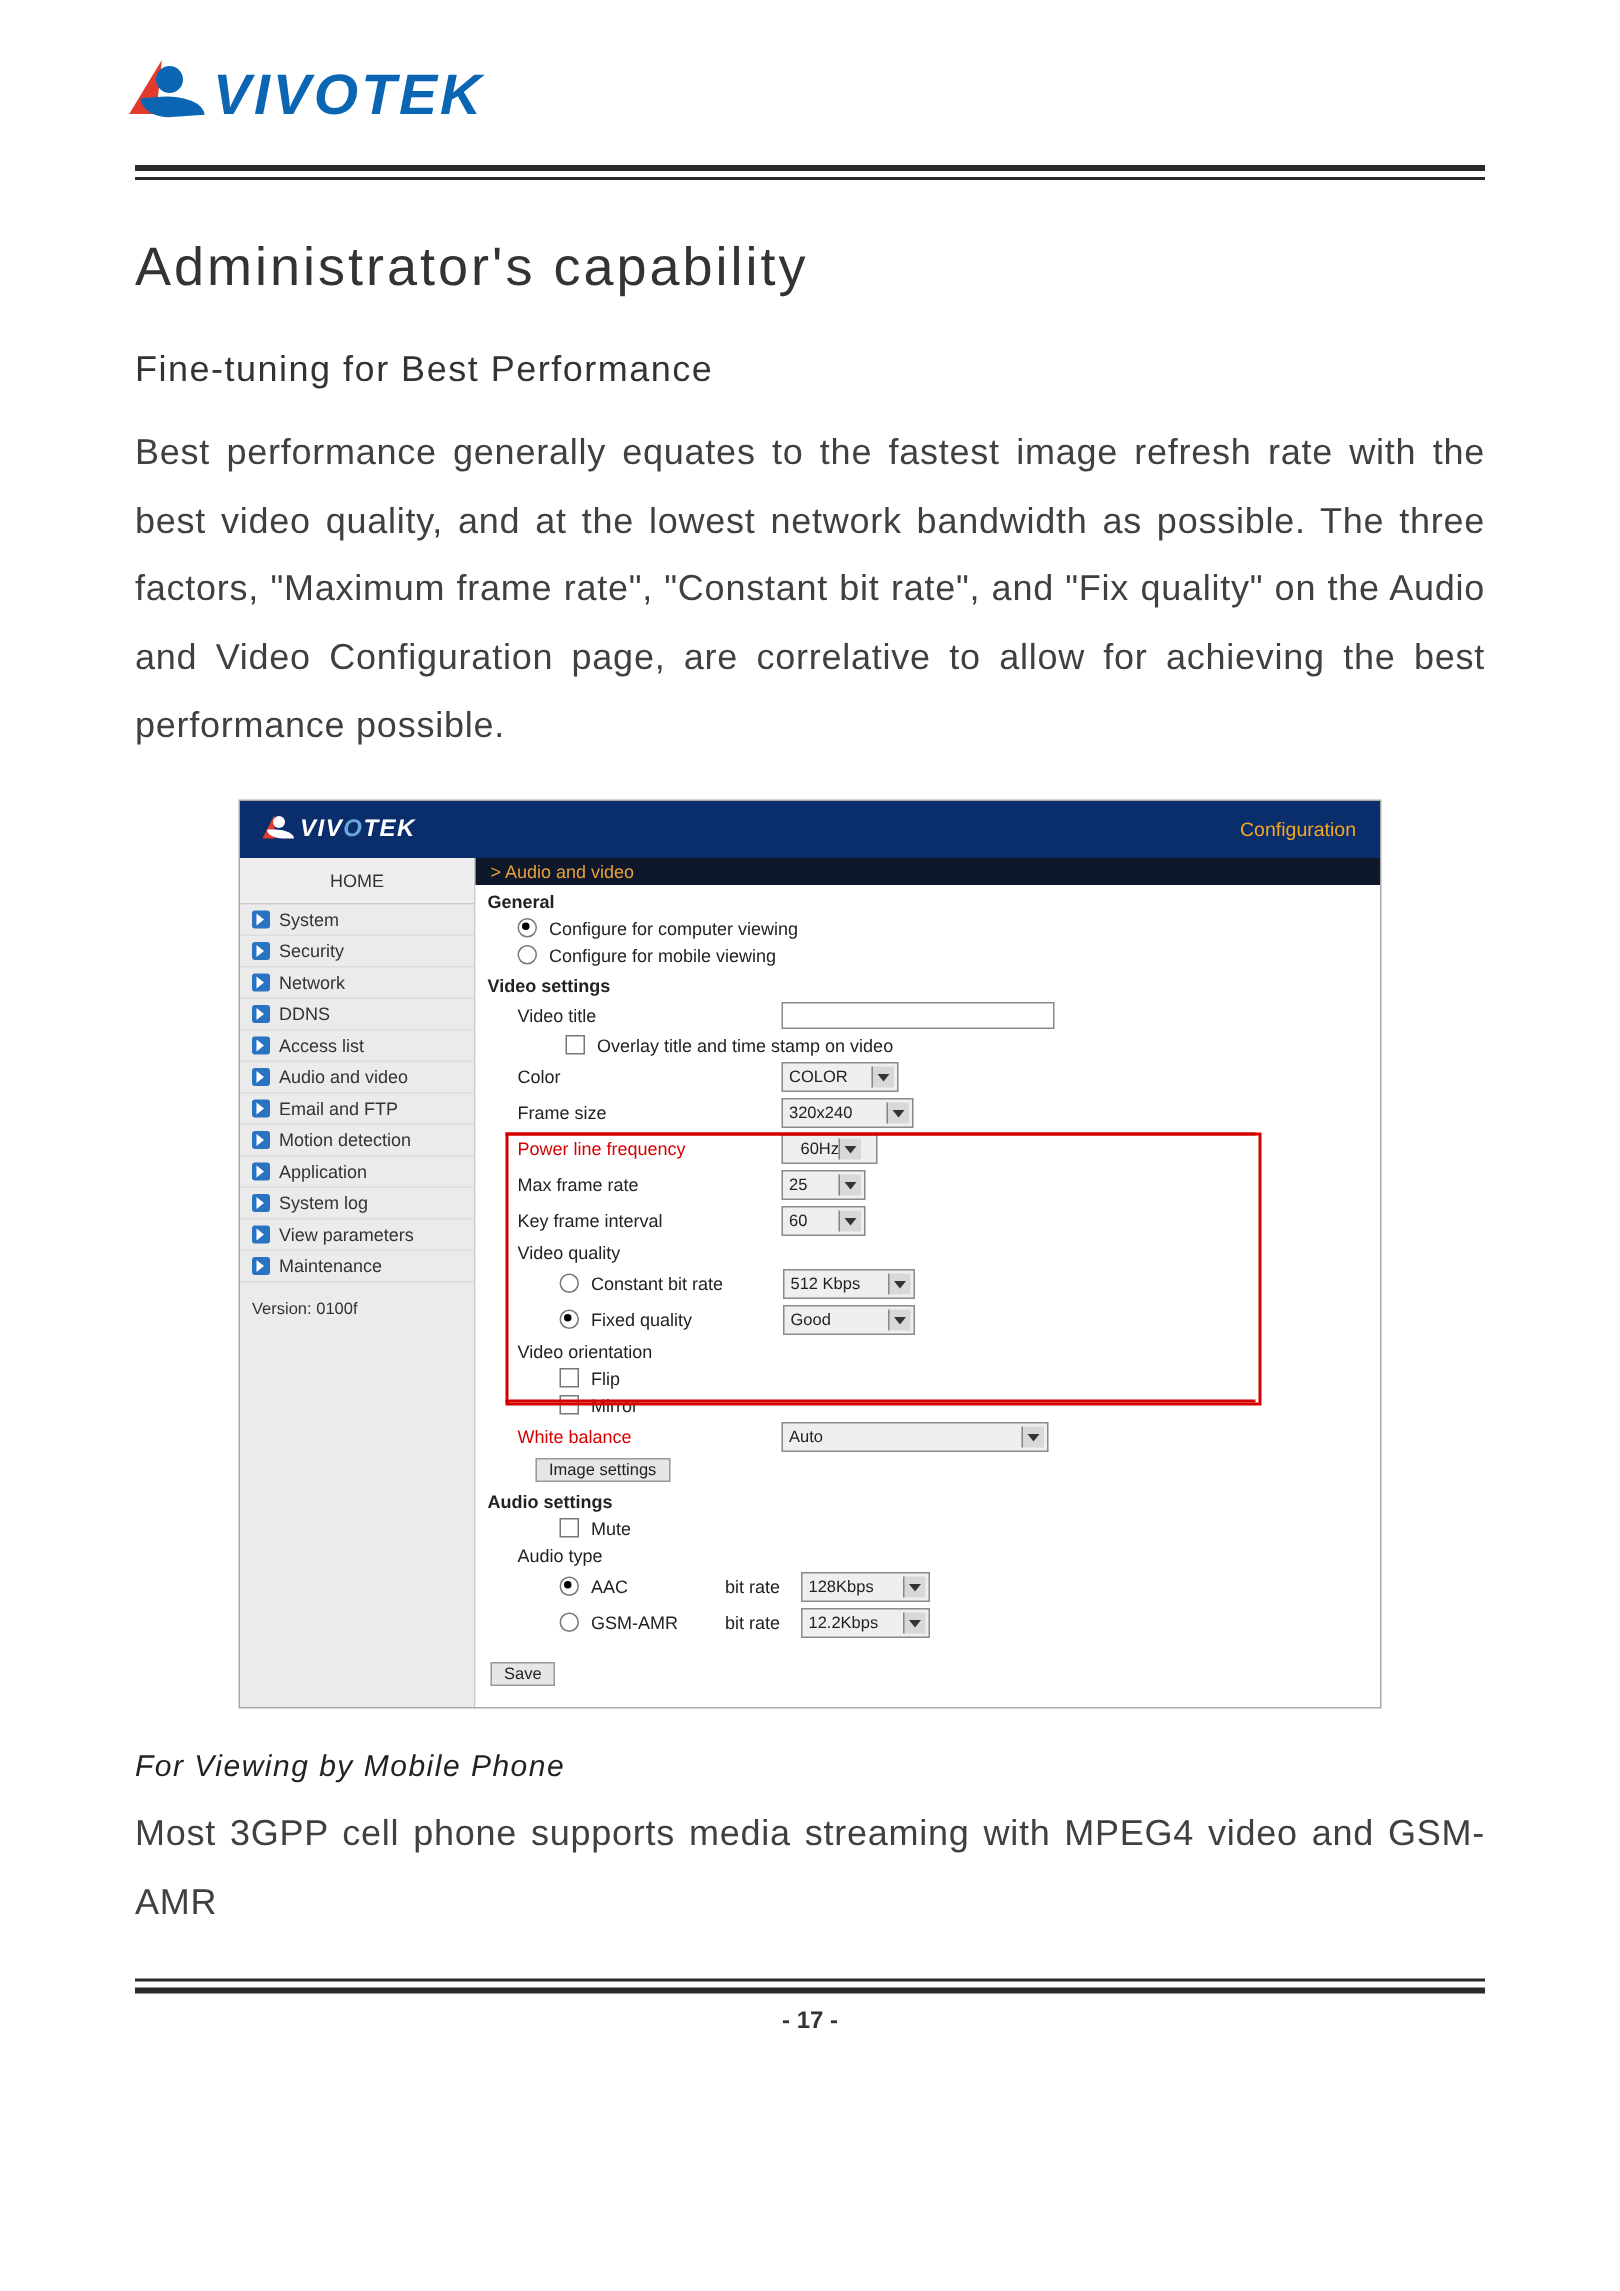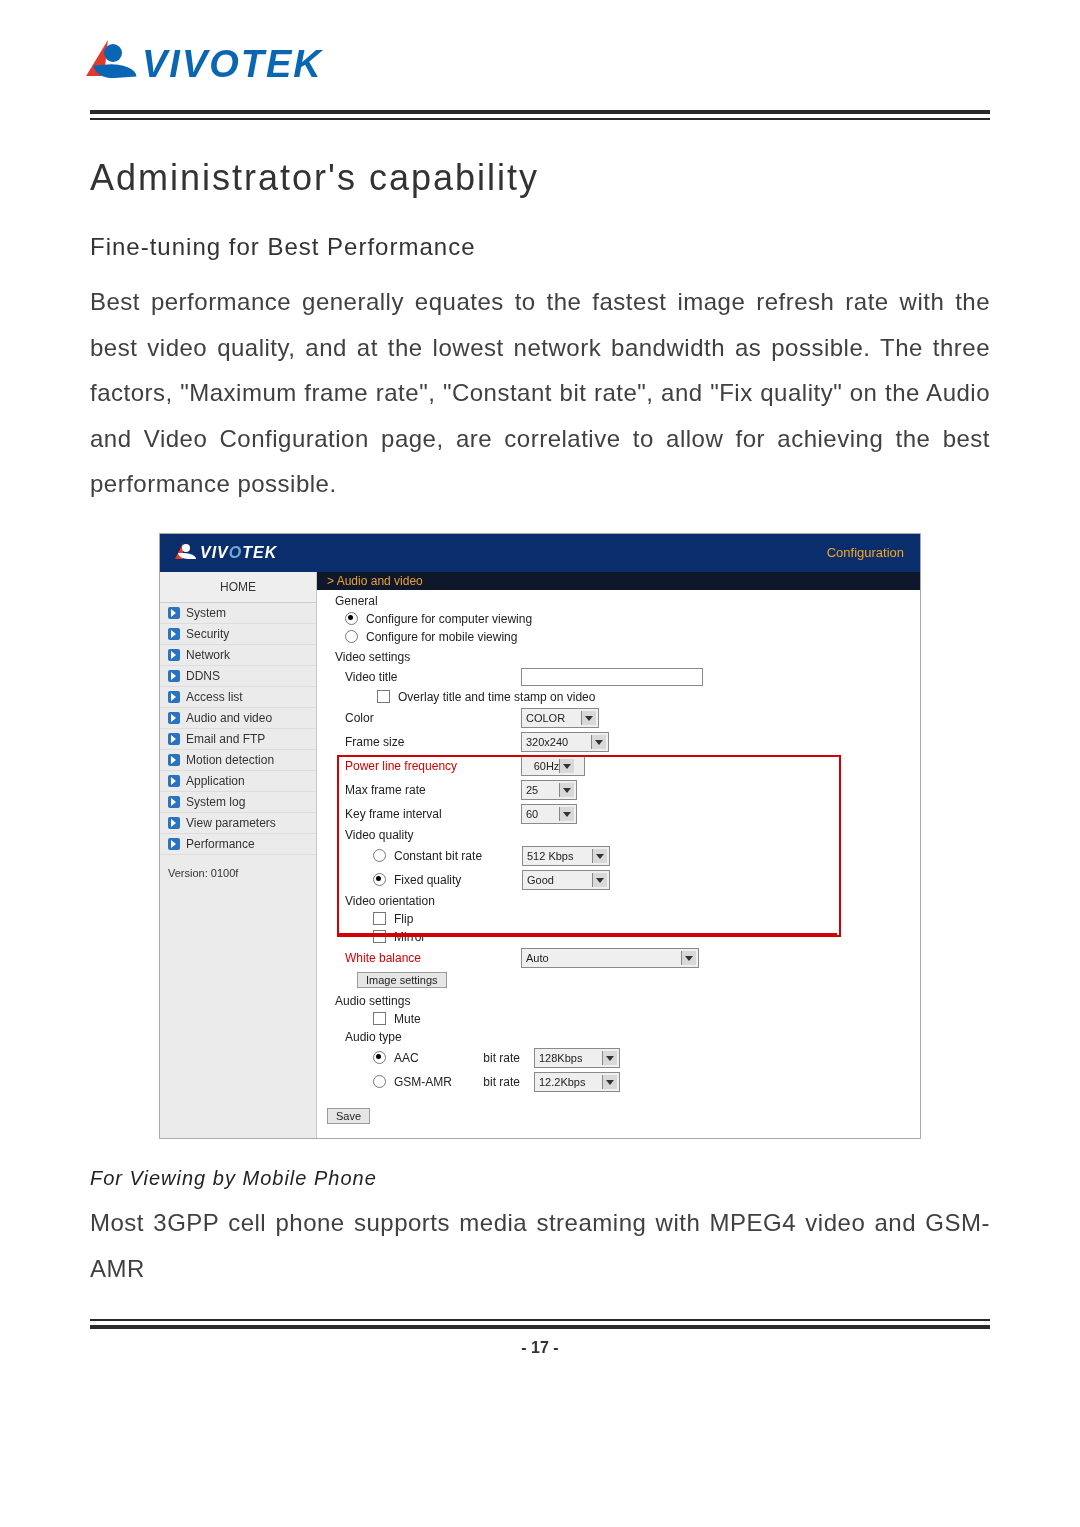--- a/index.html
+++ b/index.html
@@ -33,21 +33,21 @@
   .cfg-body { display:flex; background:#f4f4f4; }
   .cfg-side { width:156px; border-right:1px solid #c7c7c7; background:#ecebeb; font-size:12px; color:#333; }
   .cfg-side .home { text-align:center; padding:8px 0; border-bottom:1px solid #ccc; background:#eee; color:#333; font-size:12px; }
   .cfg-side ul { list-style:none; margin:0; padding:0; }
   .cfg-side li { display:flex; align-items:center; gap:6px; padding:3px 8px; border-bottom:1px solid #ddd; color:#333; }
   .cfg-side li .ar { display:inline-block; width:12px; height:12px; background:#2a72c2; border-radius:2px; position:relative; }
   .cfg-side li .ar::after { content:""; position:absolute; left:3px; top:2px; width:0; height:0; border-top:4px solid transparent; border-bottom:4px solid transparent; border-left:5px solid #fff; }
   .cfg-side .ver { padding:12px 8px; font-size:11px; color:#333; }
   .cfg-main { flex:1; background:#fff; font-size:12px; color:#222; position:relative; }
   .crumb { background:#0f172a; color:#e8a13a; padding:2px 10px; font-size:12px; }
-  .sec-h { font-weight:400; padding:4px 18px 2px; }
+  .sec-h { font-weight:700; padding:4px 8px 2px; }
   .row  { display:flex; align-items:center; padding:2px 10px 2px 28px; gap:8px; }
   .lbl  { width:168px; }
   .radio, .check { width:11px; height:11px; border:1px solid #777; background:#fff; display:inline-block; vertical-align:middle; }
   .radio { border-radius:50%; position:relative; }
   .radio.on::after { content:""; position:absolute; left:2px; top:2px; width:5px; height:5px; background:#000; border-radius:50%; }
   .input { height:16px; border:1px solid #8a8a8a; background:#fff; }
   .input.w180 { width:180px; }
   .sel { height:18px; border:1px solid #8a8a8a; background:#efefef; display:inline-flex; align-items:center; justify-content:space-between; padding:0 2px 0 4px; font-size:11px; }
   .sel .car { width:14px; height:14px; background:#d8d8d8; border-left:1px solid #888; position:relative; }
   .sel .car::after { content:""; position:absolute; left:3px; top:5px; width:0; height:0; border-left:4px solid transparent; border-right:4px solid transparent; border-top:5px solid #333; }
@@ -133,21 +133,21 @@
           <li>
               <span class="ar"></span>
               <span>System log</span>
             </li>
           <li>
               <span class="ar"></span>
               <span>View parameters</span>
             </li>
           <li>
               <span class="ar"></span>
-              <span>Performance</span>
+              <span>Maintenance</span>
             </li>
         </ul>
         <div class="ver">Version: 0100f</div>
       </div>
 
       <div class="cfg-main">
         <div class="crumb">&gt; Audio and video</div>
 
         <div class="sec-h">General</div>
         <div class="row">

